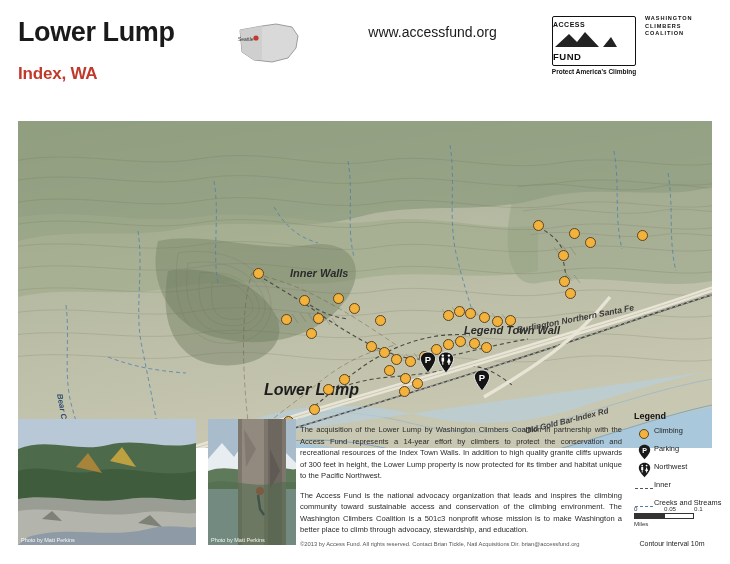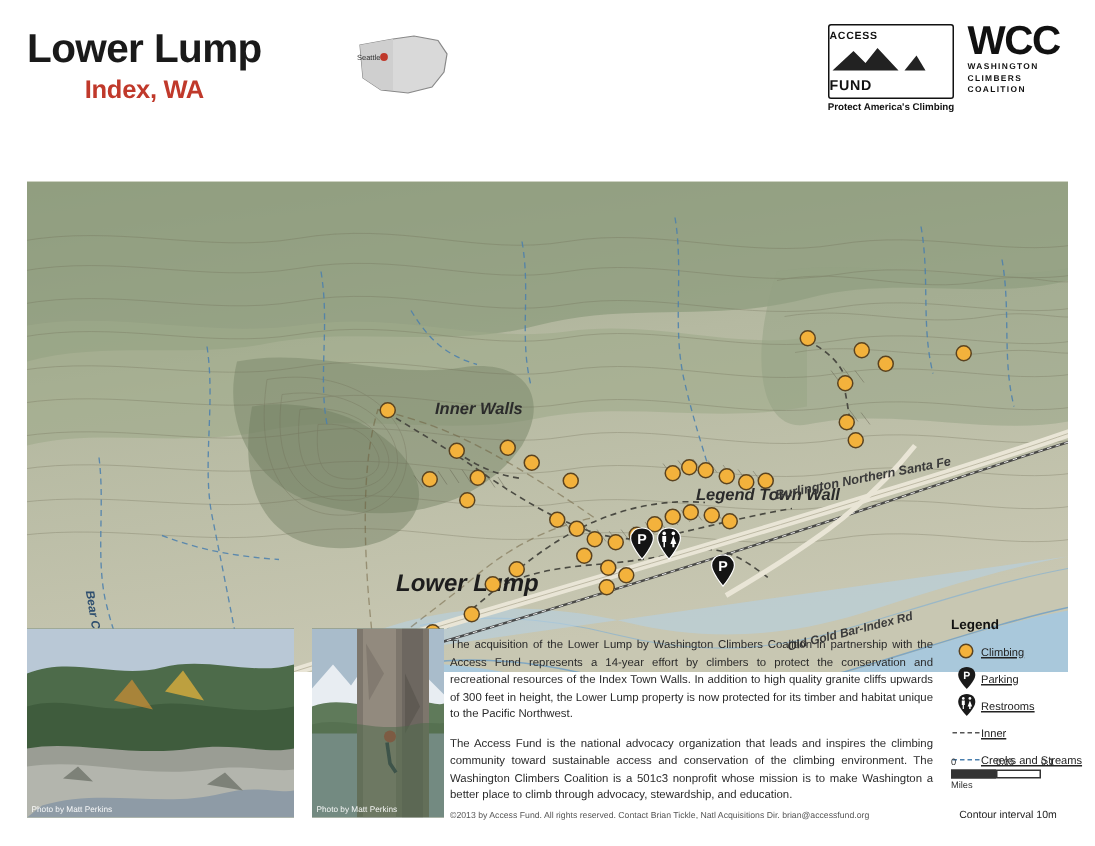--- a/index.html
+++ b/index.html
@@ -18,21 +18,21 @@
     position: absolute; left: 0; top: 0; width: 730px; height: 84px;
     background: #ffffff;
   }
   .title-block { position: absolute; left: 18px; top: 18px; }
   .title-main {
     font-size: 27px; font-weight: bold; letter-spacing: -0.4px;
     color: #1a1a1a; line-height: 1.05;
   }
   .title-sub {
     font-size: 17px; font-weight: bold; color: #c0392b;
-    margin-top: 4px; letter-spacing: -0.2px; text-align: center;
+    margin-top: 18px; letter-spacing: -0.2px;
   }
   .locator {
     position: absolute; left: 232px; top: 14px; width: 72px; height: 60px;
   }
   .locator svg { display: block; }
   .locator-label {
     position: absolute; left: 6px; top: 22px;
     font-size: 5px; color: #333;
   }
   .urls {
@@ -137,21 +137,21 @@
   }
 
   
   .legend {
     position: absolute; left: 634px; top: 411px; width: 92px;
   }
   .legend-title {
     font-size: 9px; font-weight: bold; color: #111; margin-bottom: 5px;
   }
   .legend-row {
-    display: flex; align-items: center; height: 16px; margin-bottom: 2px; text-decoration: underline;
+    display: flex; height: 16px; margin-bottom: 2px;
   }
   .legend-key {
     width: 20px; display: flex; align-items: center; justify-content: center;
     flex: 0 0 20px;
   }
   .legend-txt { font-size: 7.4px; color: #222; }
   .lg-dot {
     width: 10px; height: 10px; border-radius: 50%;
     background: #f3b23c; border: 1.3px solid #5a4320;
   }
@@ -184,34 +184,34 @@
   <div class="locator">
     <svg width="72" height="60" viewBox="0 0 72 60">
       <path d="M8 16 L30 12 L44 10 L60 13 L66 22 L64 34 L56 44 L40 48 L22 46 L10 38 Z" fill="#d9d9d9" stroke="#888" stroke-width="0.8"></path>
       <path d="M8 16 L30 12 L30 46 L22 46 L10 38 Z" fill="#cfcfcf" stroke="none"></path>
       <circle cx="24" cy="24" r="2.6" fill="#c0392b"></circle>
     </svg>
     <div class="locator-label">Seattle</div>
   </div>
 
   <div class="urls">
+    <div>www.accessfund.org</div>
   </div>
 
   <div class="logo-af">
     <div class="af-top">ACCESS</div>
     <svg class="af-mtn" width="66" height="20" viewBox="0 0 66 20">
       <path d="M2 18 L16 5 L24 13 L32 3 L46 18 Z" fill="#222"></path>
       <path d="M50 18 L58 8 L64 18 Z" fill="#222"></path>
     </svg>
     <div class="af-word">FUND</div>
   </div>
   <div class="af-tagline">Protect America's Climbing</div>
 
   <div class="logo-wcc">
-    <div class="wcc-big">WCC</div>
     <div class="wcc-lines">
       <div>WASHINGTON</div>
       <div>CLIMBERS</div>
       <div>COALITION</div>
     </div>
   </div>
 </div>
 
 <div class="map">
   <svg width="694" height="327" viewBox="0 0 694 327">
@@ -446,21 +446,21 @@
   <div class="legend-row">
     <div class="legend-key">
       <svg width="13" height="16" viewBox="0 0 13 16">
         <path d="M6.5 0.7 C2.9 0.7 0.8 3.1 0.8 6 C0.8 9.6 6.5 15.3 6.5 15.3 C6.5 15.3 12.2 9.6 12.2 6 C12.2 3.1 10.1 0.7 6.5 0.7 Z" fill="#1a1a1a"></path>
         <circle cx="4.2" cy="3.6" r="0.9" fill="#fff"></circle>
         <path d="M3.2 5 h2 v3 h-0.6 v2.6 h-0.8 V8 h-0.6 Z" fill="#fff"></path>
         <circle cx="8.6" cy="3.6" r="0.9" fill="#fff"></circle>
         <path d="M8.6 5 L10.1 9 h-3 Z M8.1 9 h1 v1.6 h-1 Z" fill="#fff"></path>
       </svg>
     </div>
-    <div class="legend-txt">Restrooms</div>
+    <div class="legend-txt">Northwest</div>
   </div>
 
   <div class="legend-row">
     <div class="legend-key">
         <div class="lg-dash"></div>
       </div>
     <div class="legend-txt">Inner</div>
   </div>
 
   <div class="legend-row">

